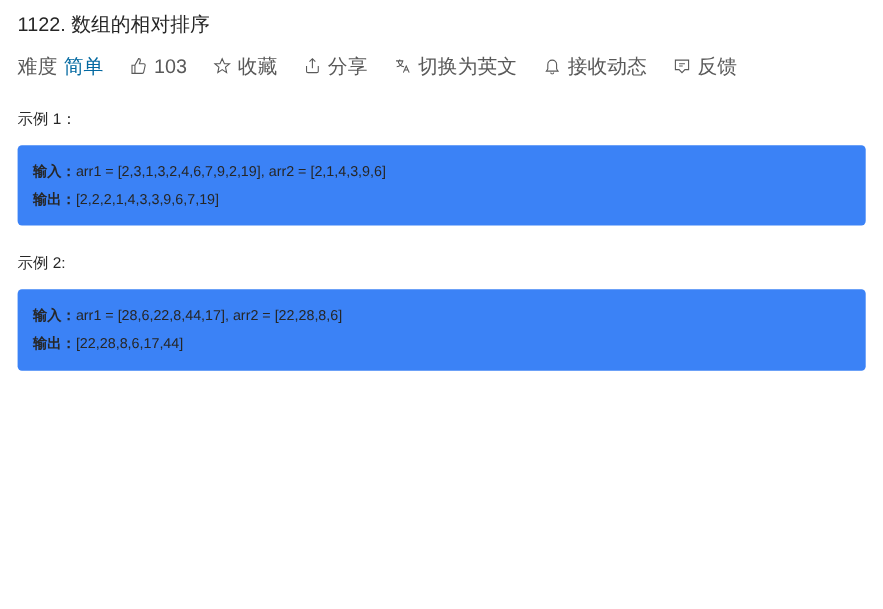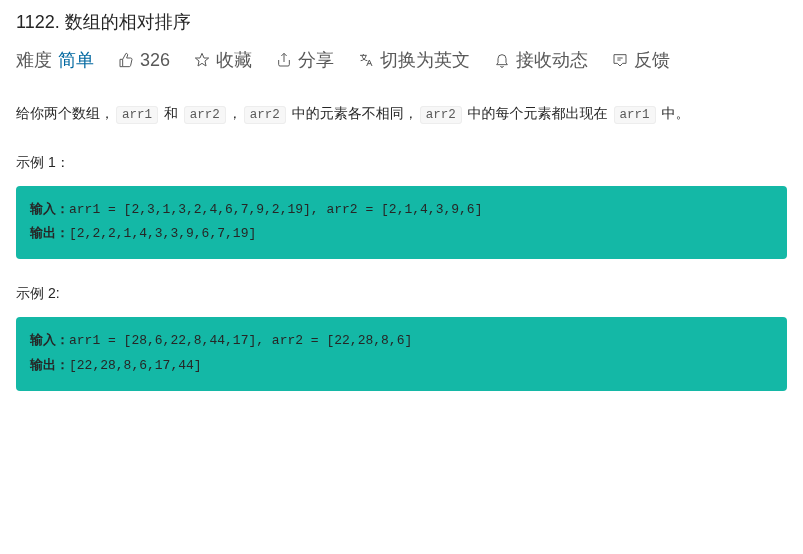--- a/index.html
+++ b/index.html
@@ -72,24 +72,24 @@
       margin: 0 2px;
     }
     .example-title {
       font-weight: 400;
       color: #262626;
       margin-top: 26px;
       margin-bottom: 14px;
       font-size: 14px;
     }
     .codeblock {
-      background: #14b8a6;
+      background: #3b82f6;
       border-radius: 4px;
       padding: 12px 14px;
-      font-family: Liberation Mono, monospace;
+      font-family: Liberation Sans, sans-serif;
       font-size: 13px;
       line-height: 1.9;
       color: #262626;
       white-space: pre-wrap;
     }
     .codeblock .label {
       font-weight: 600;
     }
   </style>
 </head>
@@ -102,21 +102,21 @@
     <span class="difficulty-label">难度</span>
     <span class="difficulty-value">简单</span>
   </div>
 
   <div class="toolbar-item">
     <span class="icon">
       <svg viewBox="0 0 24 24">
           <path d="M7 22V11l5-9c1.5 0 2.5 1 2.5 2.5L13 9h6c1.1 0 2 .9 2 2l-2 9c-.2 1-.9 2-2 2H7zM7 11H3v11h4"></path>
         </svg>
     </span>
-    <span>326</span>
+    <span>103</span>
   </div>
 
   <div class="toolbar-item">
     <span class="icon">
       <svg viewBox="0 0 24 24">
           <path d="M12 2l3 7h7l-5.5 4.5L18 21l-6-4-6 4 1.5-7.5L2 9h7z"></path>
         </svg>
     </span>
     <span>收藏</span>
   </div>
@@ -152,23 +152,20 @@
     <span class="icon">
       <svg viewBox="0 0 24 24">
           <path d="M21 4H3v13h5l4 4 4-4h5V4zM8 9h8M8 12h5"></path>
         </svg>
     </span>
     <span>反馈</span>
   </div>
 </div>
 
 <div class="description">
-  <p>
-    <span>给你两个数组，</span><span class="code-inline">arr1</span><span> 和 </span><span class="code-inline">arr2</span><span>，</span><span class="code-inline">arr2</span><span> 中的元素各不相同，</span><span class="code-inline">arr2</span><span> 中的每个元素都出现在 </span><span class="code-inline">arr1</span><span> 中。</span>
-  </p>
 </div>
 
 <div class="example-title">示例 1：</div>
 <div class="codeblock"><span class="label">输入：</span><span>arr1 = [2,3,1,3,2,4,6,7,9,2,19], arr2 = [2,1,4,3,9,6]</span>
 <span class="label">输出：</span><span>[2,2,2,1,4,3,3,9,6,7,19]</span></div>
 
 <div class="example-title">示例  2:</div>
 <div class="codeblock"><span class="label">输入：</span><span>arr1 = [28,6,22,8,44,17], arr2 = [22,28,8,6]</span>
 <span class="label">输出：</span><span>[22,28,8,6,17,44]</span></div>
 

